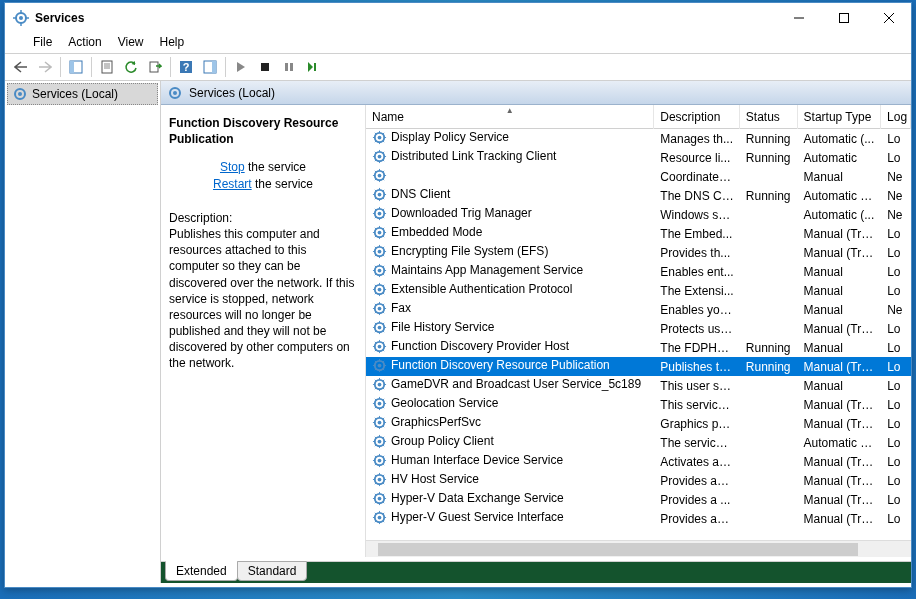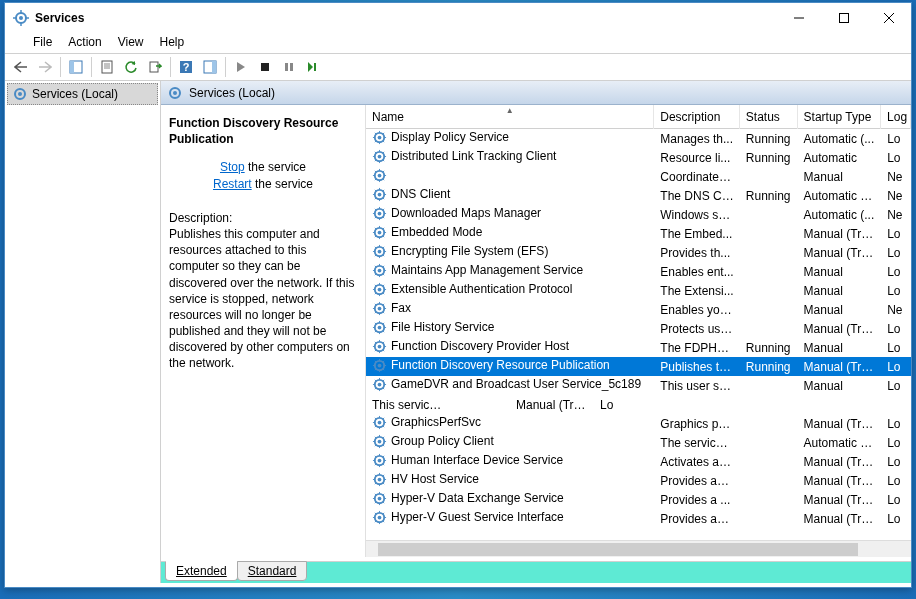--- a/index.html
+++ b/index.html
@@ -116,21 +116,21 @@
   .hscroll {
     height: 17px; background: #f0f0f0; border-top: 1px solid #ddd;
     position: relative;
   }
   .hscroll .thumb {
     position: absolute; left: 12px; top: 2px; height: 13px; width: 480px;
     background: #cdcdcd; border-radius: 0;
   }
   .tabs-bottom {
     height: 22px; display: flex; align-items: flex-start; padding-left: 4px;
-    border-top: 1px solid #d0d0d0; background: #5eead4; margin-top: 4px; text-decoration: underline;
+    border-top: 1px solid #d0d0d0; background: #14532d; margin-top: 4px;
   }
   .tabs-bottom .tab {
     padding: 2px 10px; border: 1px solid #aaa; border-top: 1px solid #fff;
     border-radius: 0 0 4px 4px; margin-right: -1px; margin-top: -1px;
     background: #fff; font-size: 12px; cursor: default; position: relative;
   }
   .tabs-bottom .tab.inactive {
     background: #f0f0f0; border-top: 1px solid #aaa; top: 0;
   }
   .gear-svg { width: 16px; height: 16px; }
@@ -402,21 +402,21 @@
                         <line x1="8" y1="1" x2="8" y2="3"></line>
                         <line x1="8" y1="13" x2="8" y2="15"></line>
                         <line x1="1" y1="8" x2="3" y2="8"></line>
                         <line x1="13" y1="8" x2="15" y2="8"></line>
                         <line x1="3" y1="3" x2="4.5" y2="4.5"></line>
                         <line x1="11.5" y1="11.5" x2="13" y2="13"></line>
                         <line x1="3" y1="13" x2="4.5" y2="11.5"></line>
                         <line x1="11.5" y1="4.5" x2="13" y2="3"></line>
                       </g>
                     </svg></span>
-                  <span>Downloaded Maps Manager</span>
+                  <span>Downloaded Trig Manager</span>
                 </div>
                 <div class="cell desc">Windows se...</div>
                 <div class="cell status"></div>
                 <div class="cell startup">Automatic (...</div>
                 <div class="cell logon">Ne</div>
               </div>
               <div class="row">
                 <div class="cell name">
                   <span><svg width="15" height="15" viewBox="0 0 16 16">
                       <circle cx="8" cy="8" r="5" fill="none" stroke="#4a8bc5" stroke-width="2"></circle>
@@ -617,20 +617,37 @@
                       </g>
                     </svg></span>
                   <span>GameDVR and Broadcast User Service_5c189</span>
                 </div>
                 <div class="cell desc">This user ser...</div>
                 <div class="cell status"></div>
                 <div class="cell startup">Manual</div>
                 <div class="cell logon">Lo</div>
               </div>
               <div class="row">
+                <div class="cell name">
+                  <span><svg width="15" height="15" viewBox="0 0 16 16">
+                      <circle cx="8" cy="8" r="5" fill="none" stroke="#4a8bc5" stroke-width="2"></circle>
+                      <circle cx="8" cy="8" r="2" fill="#4a8bc5"></circle>
+                      <g stroke="#4a8bc5" stroke-width="1">
+                        <line x1="8" y1="1" x2="8" y2="3"></line>
+                        <line x1="8" y1="13" x2="8" y2="15"></line>
+                        <line x1="1" y1="8" x2="3" y2="8"></line>
+                        <line x1="13" y1="8" x2="15" y2="8"></line>
+                        <line x1="3" y1="3" x2="4.5" y2="4.5"></line>
+                        <line x1="11.5" y1="11.5" x2="13" y2="13"></line>
+                        <line x1="3" y1="13" x2="4.5" y2="11.5"></line>
+                        <line x1="11.5" y1="4.5" x2="13" y2="3"></line>
+                      </g>
+                    </svg></span>
+                  <span>Geolocation Service</span>
+                </div>
                 <div class="cell desc">This service ...</div>
                 <div class="cell status"></div>
                 <div class="cell startup">Manual (Trig...</div>
                 <div class="cell logon">Lo</div>
               </div>
               <div class="row">
                 <div class="cell name">
                   <span><svg width="15" height="15" viewBox="0 0 16 16">
                       <circle cx="8" cy="8" r="5" fill="none" stroke="#4a8bc5" stroke-width="2"></circle>
                       <circle cx="8" cy="8" r="2" fill="#4a8bc5"></circle>

